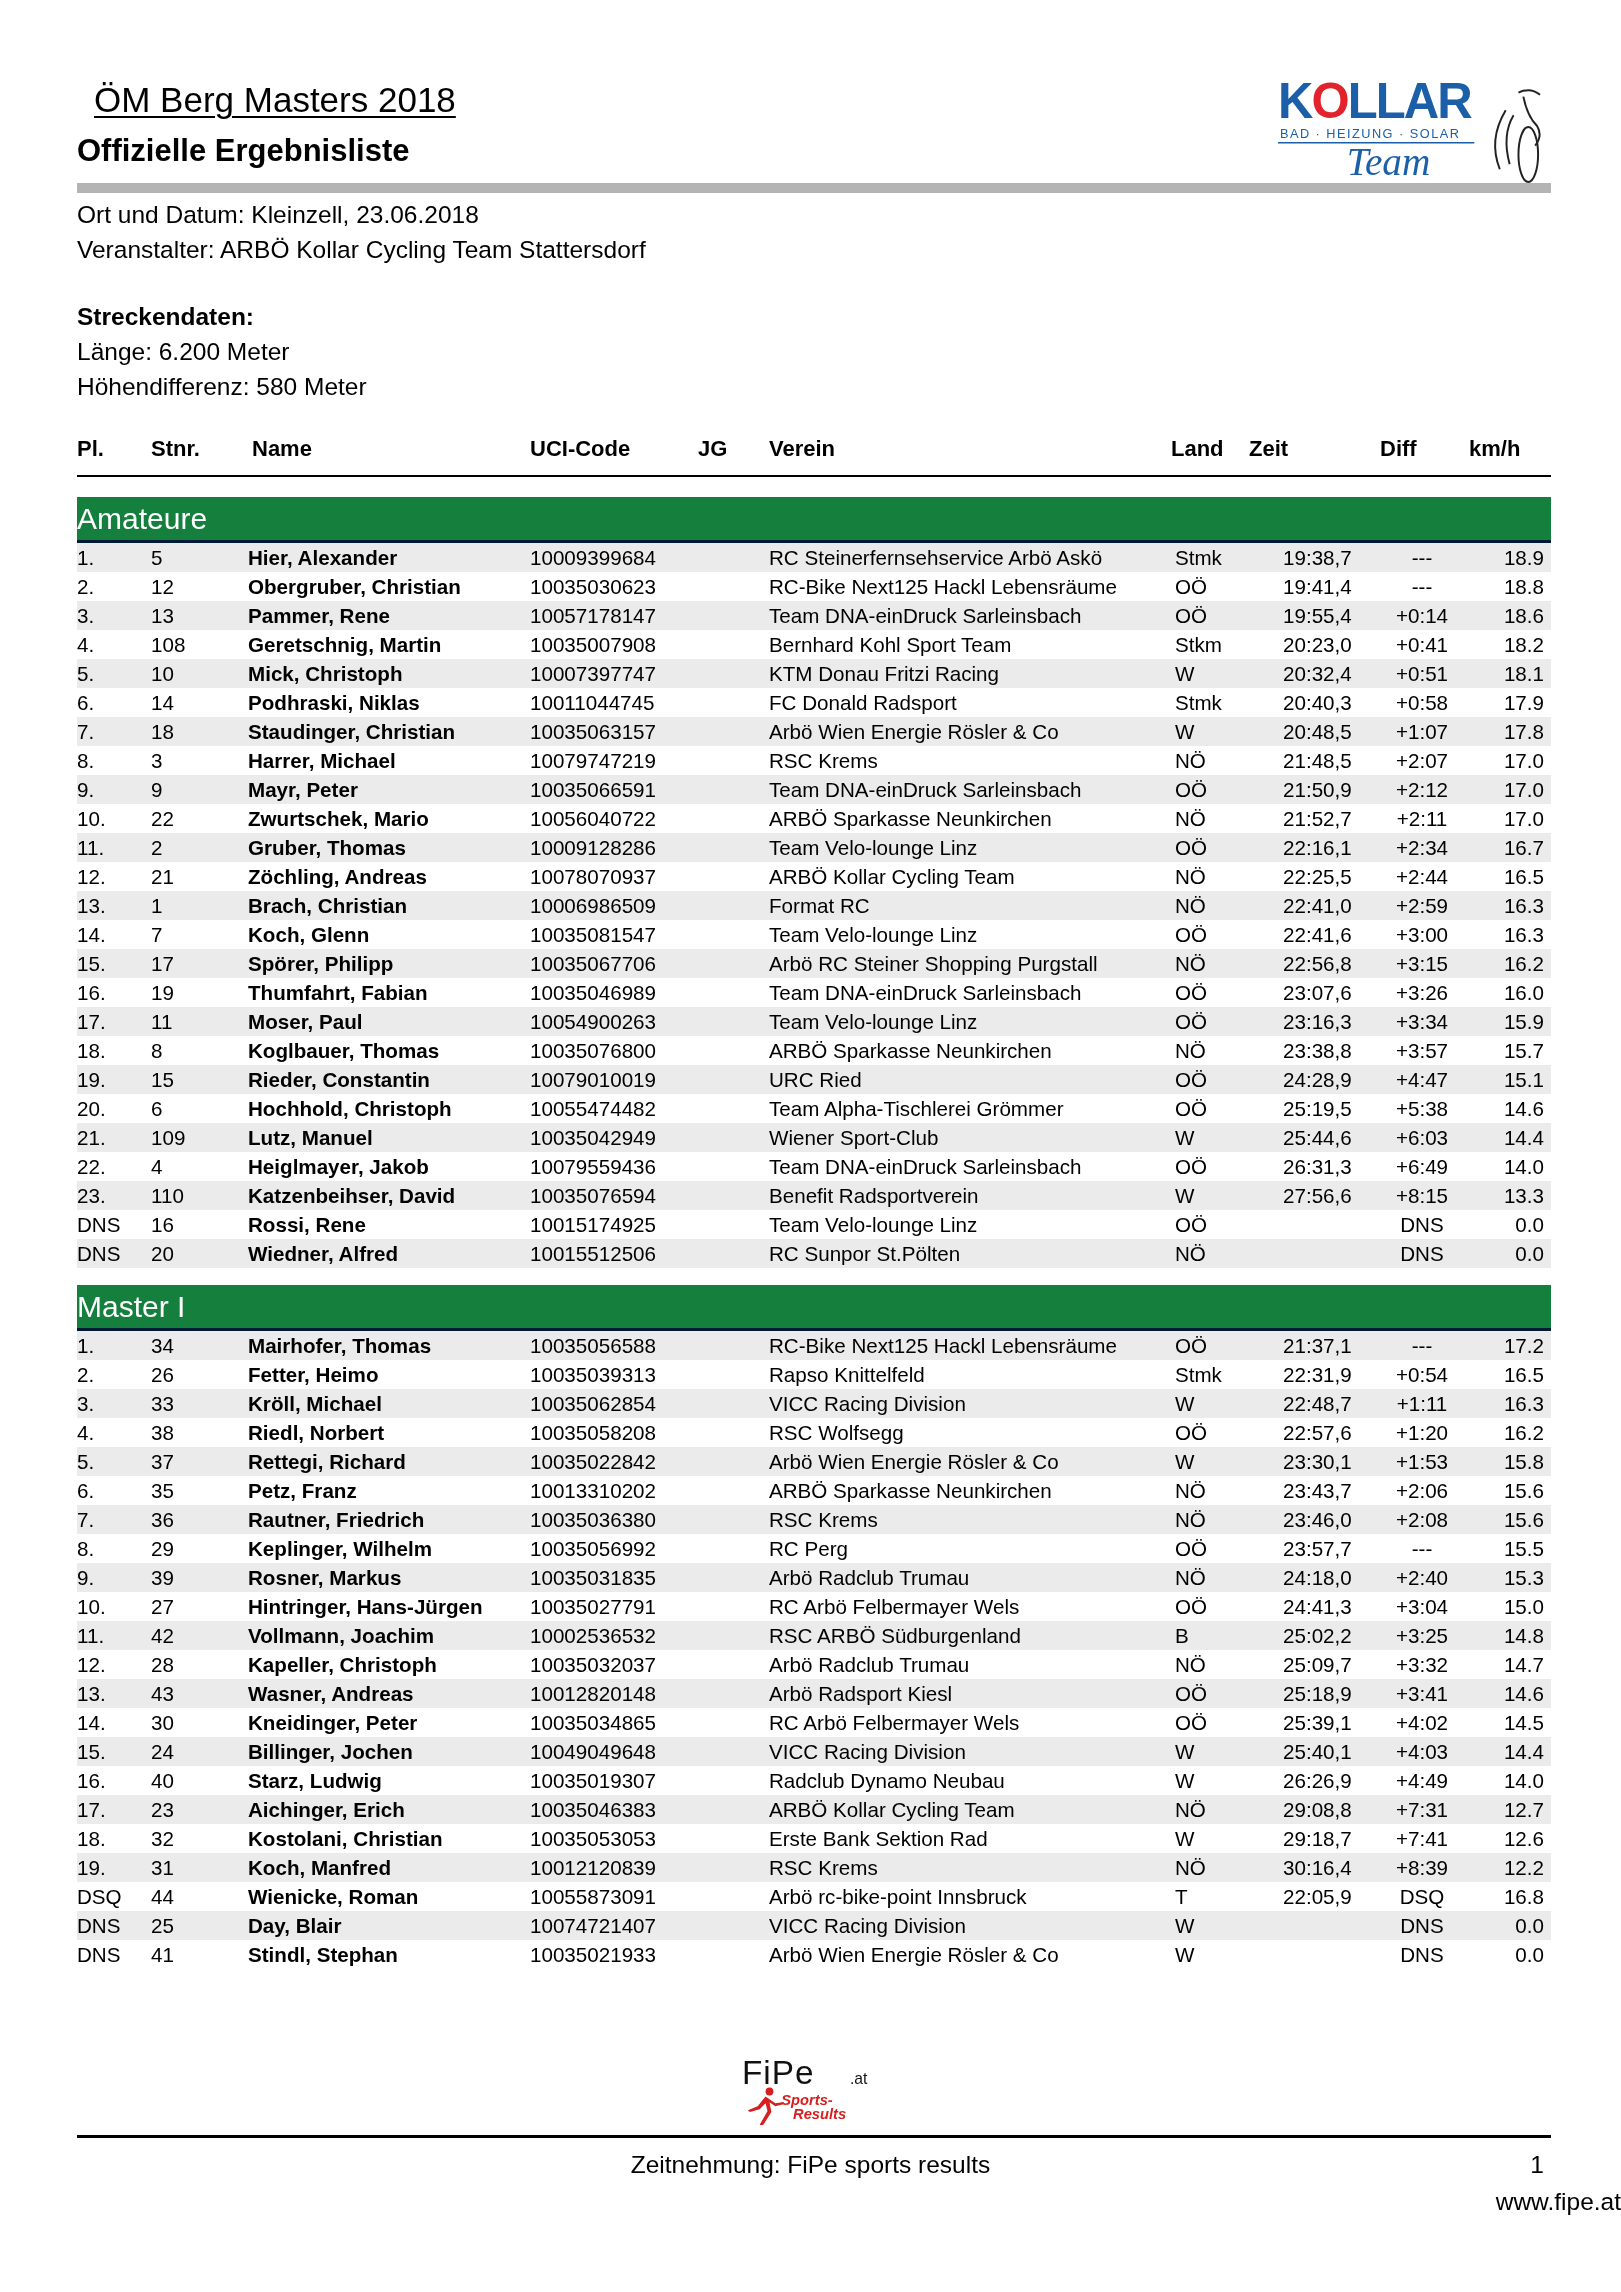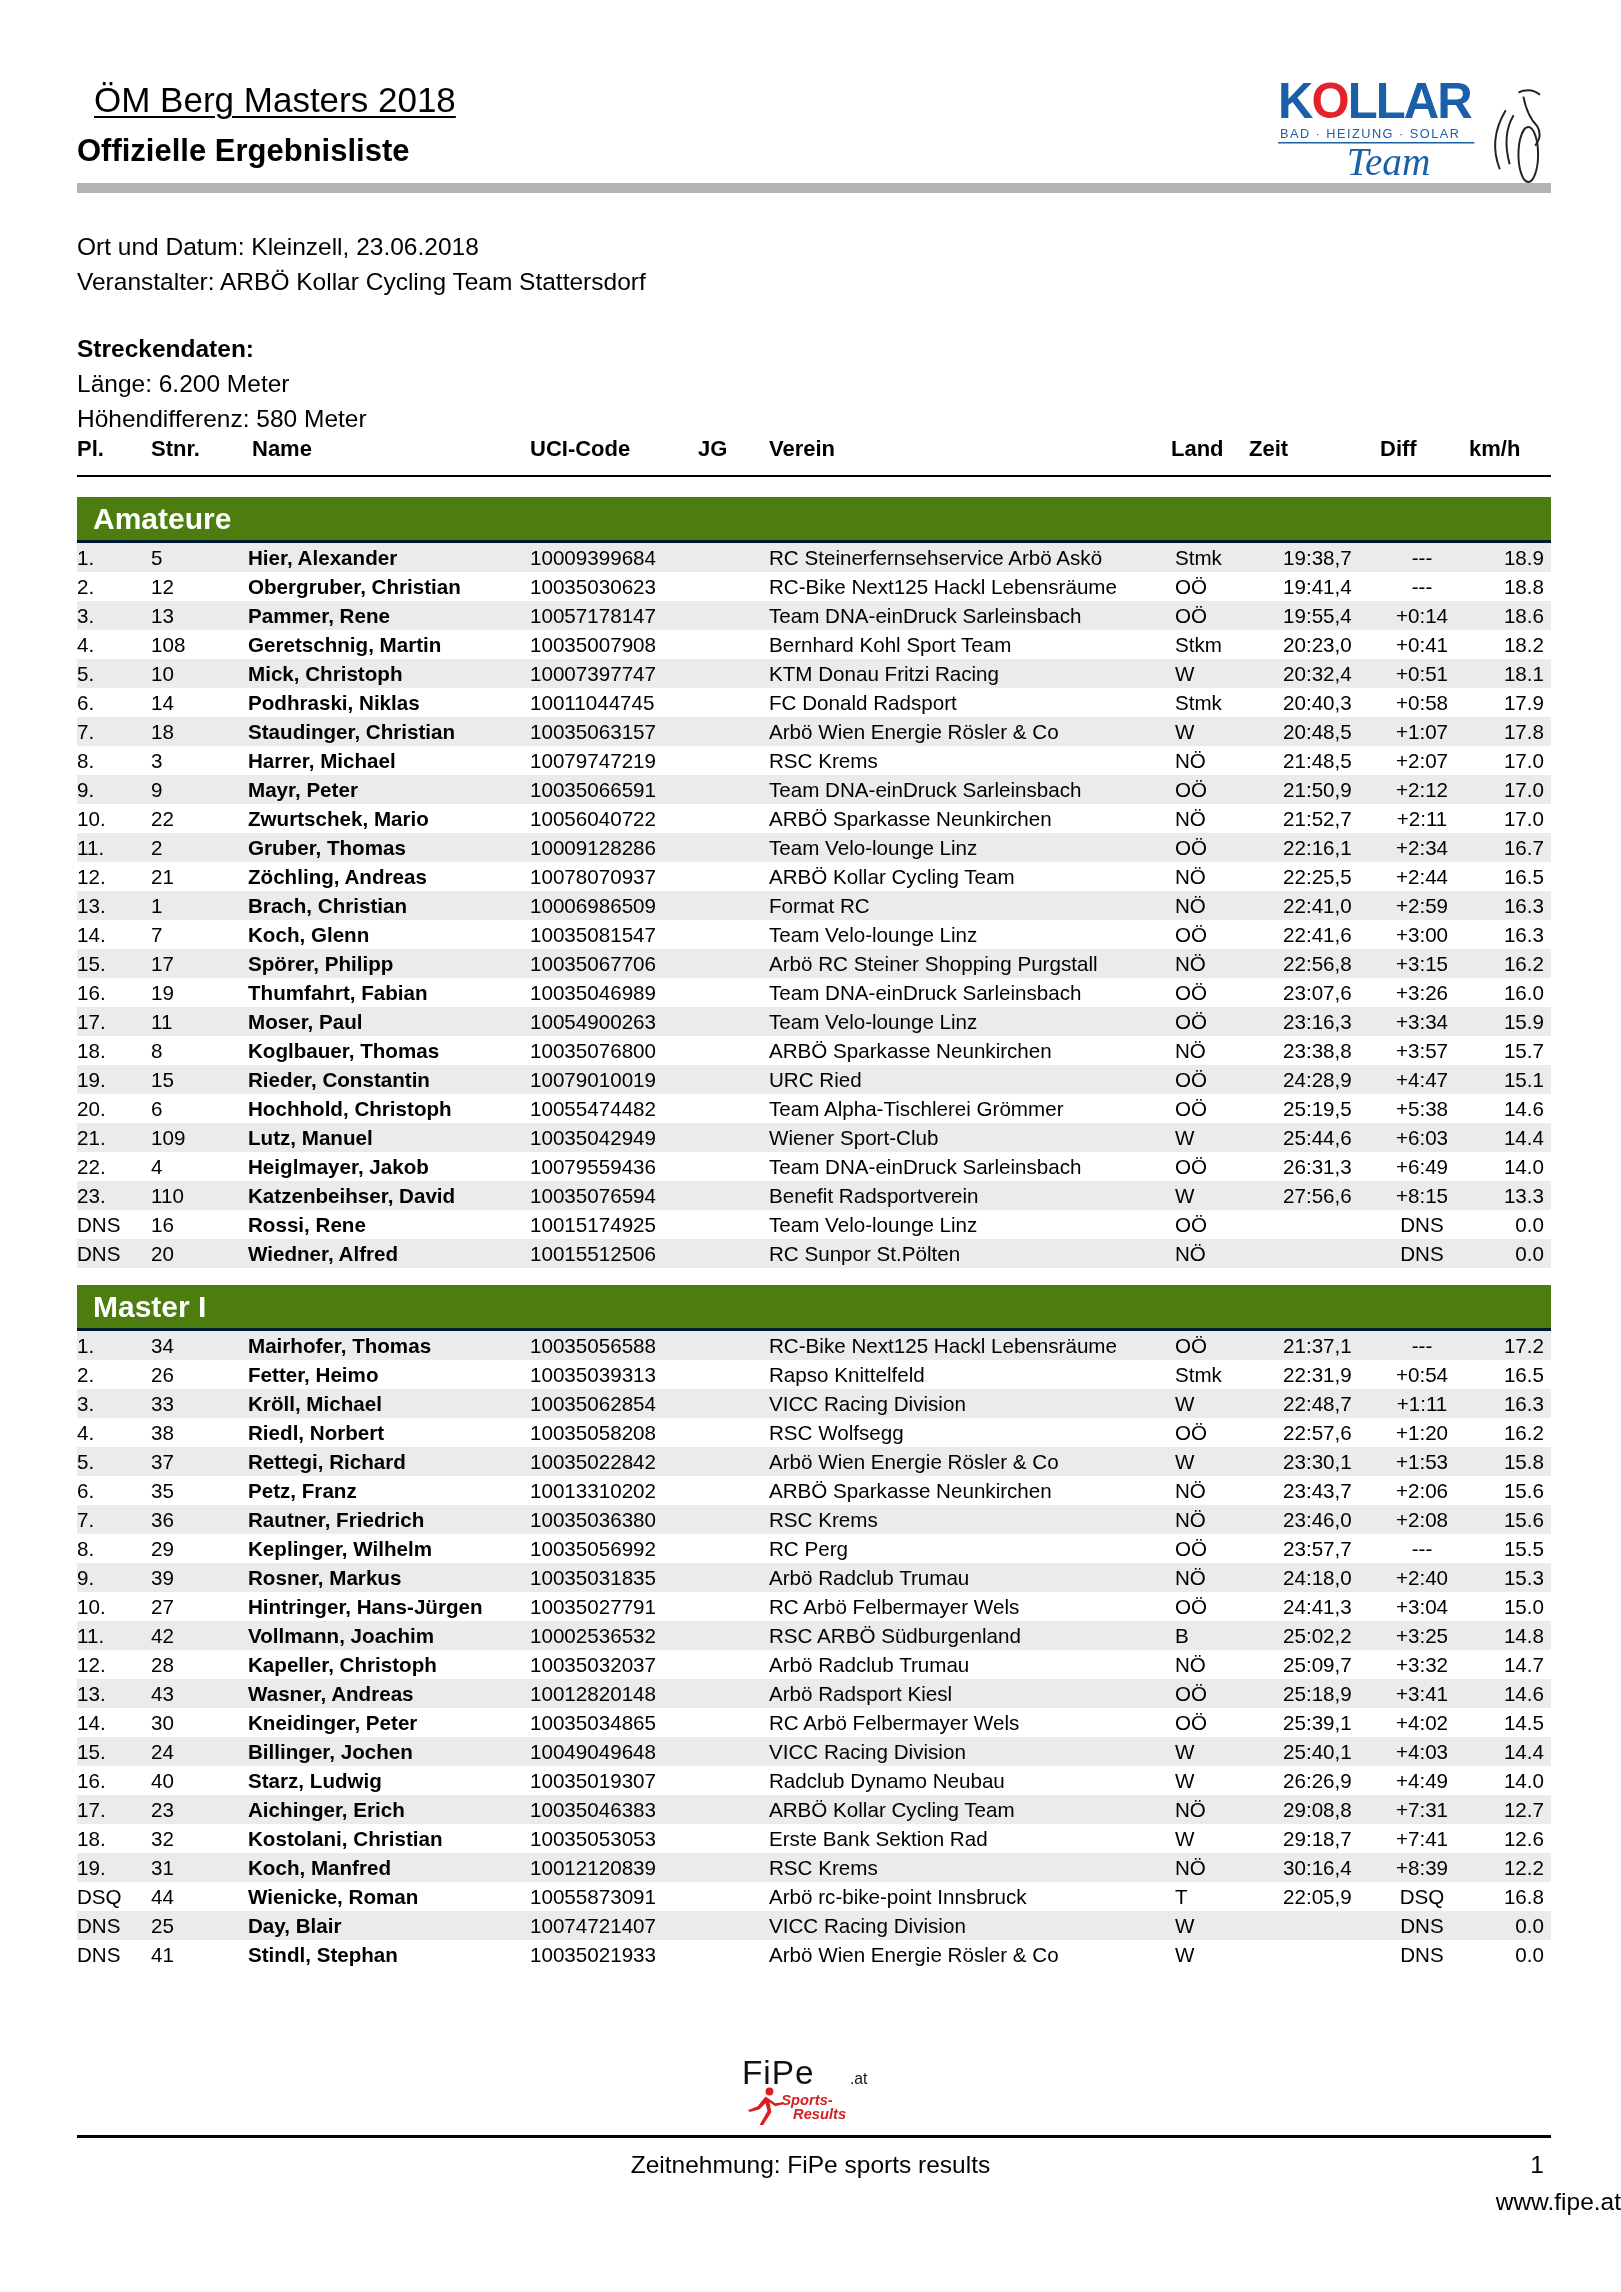--- a/index.html
+++ b/index.html
@@ -2,26 +2,26 @@
 <html><head>
 <meta charset="utf-8">
 <style>
   html, body { margin:0; padding:0; background:#fff; }
   body { width:1621px; height:2293px; position:relative; font-family:"Liberation Sans", sans-serif; color:#000; }
   .page { position:absolute; left:77px; top:0; width:1474px; }
   .title { position:absolute; left:0; top:80px; font-size:35px; text-decoration:underline; text-decoration-thickness:2px; text-underline-offset:3.9px;margin-left:17px; }
   .subtitle { position:absolute; left:0; top:133px; font-size:31px; font-weight:bold; }
   .logo { position:absolute; left:1201px; top:71px; width:265px; height:116px; }
   .grayrule { position:absolute; left:0; top:183px; width:1474px; height:9.8px; background:#b4b4b4; }
-  .info { position:absolute; left:0; font-size:24.5px;margin-top:32px; }
+  .info { position:absolute; left:0; font-size:24.5px; }
   .info.bold { font-weight:bold; }
   .hdr { position:absolute; top:436px; left:0; width:1474px; height:39px; border-bottom:2.9px solid #000; font-size:22px; font-weight:bold; }
   .hdr span { position:absolute; top:0; }
   .section { position:absolute; left:0; width:1474px; }
-  .sec-title { height:43px; background:#4d7c0f; border-bottom:3.9px solid #001a33; color:#fff; font-weight:bold; font-size:30px; line-height:43px; padding-left:16px; }
+  .sec-title { height:43px; background:#15803d; border-bottom:3.9px solid #001a33; color:#fff; font-weight:normal; font-size:30px; line-height:43px; padding-left:0; }
   .row { position:relative; height:29px; font-size:20.6px; line-height:29px; }
   .row:nth-child(odd) { background:#ebebeb; }
   .row span { position:absolute; top:0; white-space:nowrap; }
   .c-pl { left:0; }
   .c-st { left:74px; }
   .c-nm { left:171px; font-weight:bold; }
   .c-uci { left:453px; }
   .c-ver { left:692px; }
   .c-land { left:1098px; width:88px; text-align:left; }
   .c-zeit { left:1206px; }

